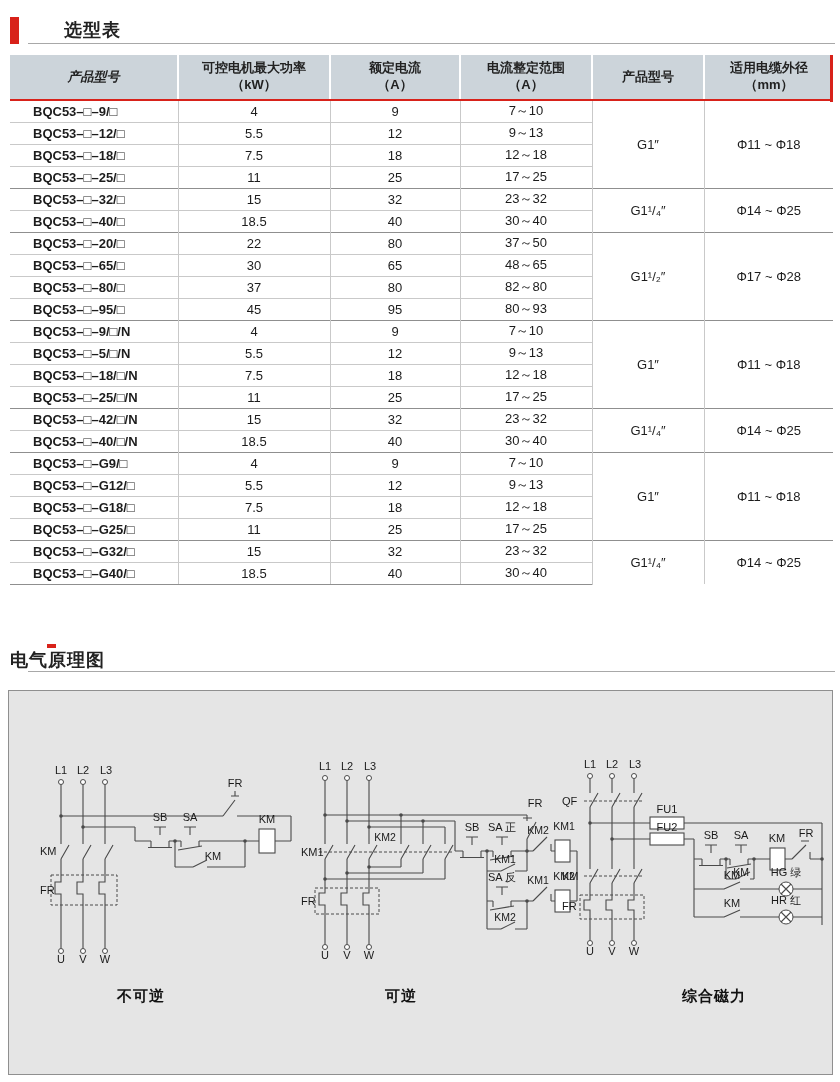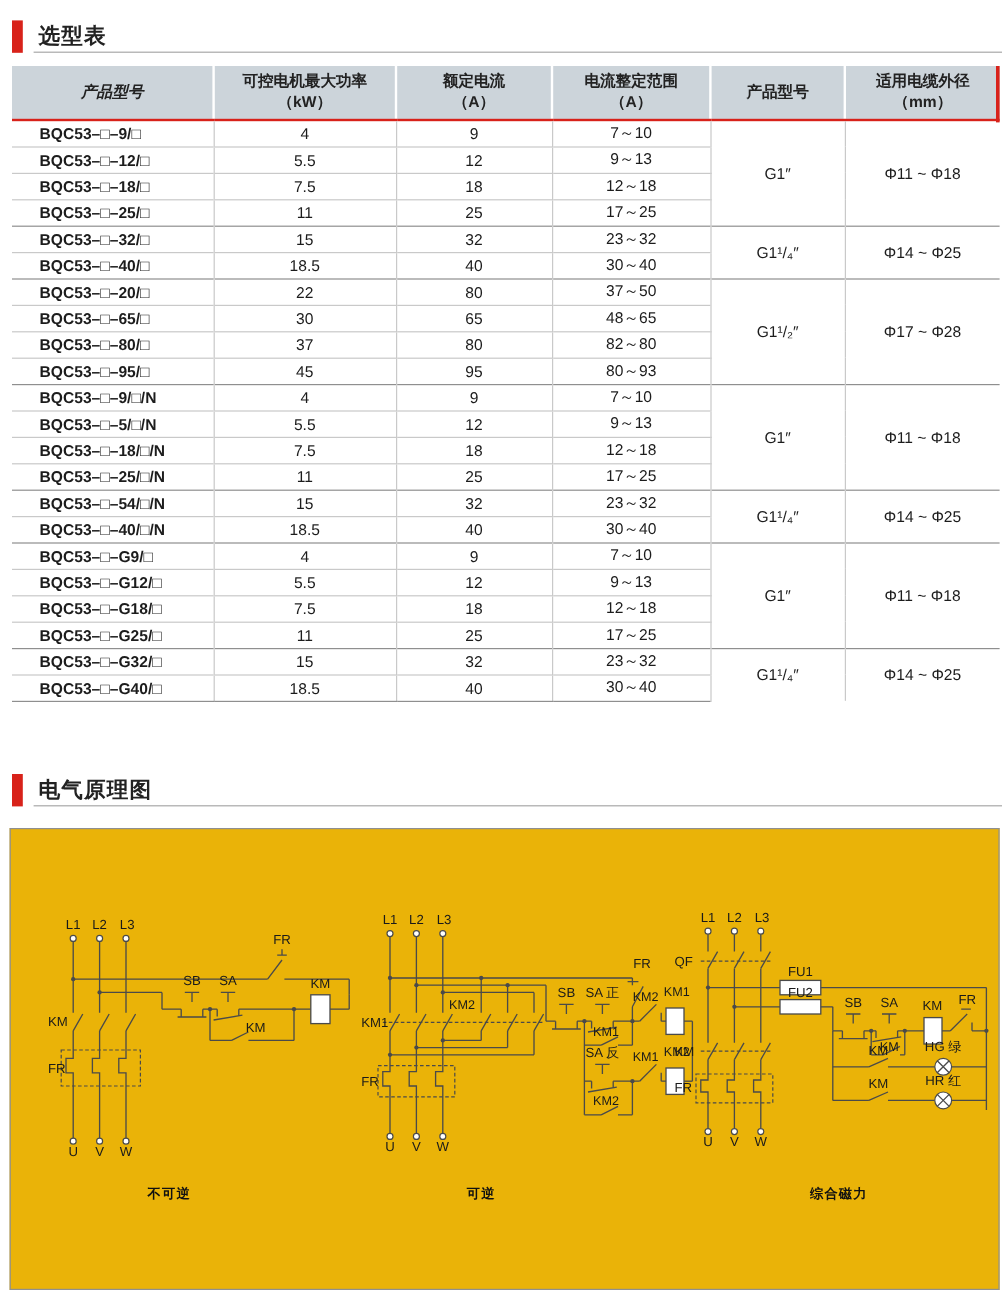--- a/index.html
+++ b/index.html
@@ -25,44 +25,44 @@
   tbody td{height:22px;font-size:13px;color:var(--ink);text-align:center;background:#fff;
            border-left:1px solid var(--bline);border-right:1px solid var(--bline);
            border-top:1px solid var(--bline);padding:0;white-space:nowrap;}
   tbody td:first-child{border-left:none;}
   tbody td:last-child{border-right:none;}
   tbody tr.group-start td{border-top:1px solid var(--bdark);}
   tbody tr:last-child td{border-bottom:1px solid var(--bdark);}
   td.col-model{text-align:left;padding-left:23px;font-weight:bold;}
 
   
-  .panel{position:absolute;left:8px;top:690px;width:825px;height:385px;border:1px solid var(--bdark);background:#eab308;}
+  .panel{position:absolute;left:8px;top:690px;width:825px;height:385px;border:1px solid var(--bdark);background:#e5e5e5;}
   .panel svg{position:absolute;overflow:visible;}
   #svg-d1{left:30px;top:72px;}
   #svg-d2{left:292px;top:68px;}
   #svg-d3{left:545px;top:66px;}
-  .caption{position:absolute;top:296px;transform:translateX(-50%);font-size:11px;font-weight:bold;color:#111;letter-spacing:1px;white-space:nowrap;}
-  #cap-1{left:132px;} #cap-2{left:392px;} #cap-3{left:690px;}
+  .caption{position:absolute;top:296px;transform:translateX(-50%);font-size:15px;font-weight:bold;color:#111;letter-spacing:1px;white-space:nowrap;}
+  #cap-1{left:132px;} #cap-2{left:392px;} #cap-3{left:705px;}
 
   
   .w{fill:none;stroke:var(--wire);stroke-width:1.1px;}
   .wd{fill:none;stroke:var(--wire);stroke-width:1px;stroke-dasharray:3 2;}
   .t{font-size:11px;fill:#1a1a1a;font-family:"Liberation Sans","DejaVu Sans",sans-serif;}
   .ts{font-size:10.5px;fill:#1a1a1a;font-family:"Liberation Sans","DejaVu Sans",sans-serif;}
   .tm{text-anchor:middle;}
   .term{fill:#fff;stroke:var(--wire);stroke-width:1px;}
   .dot{fill:var(--wire);stroke:none;}
   .coil{fill:#fff;stroke:var(--wire);stroke-width:1.1px;}
 </style>
 </head>
 <body>
 
 <div class="page">
 
-  <div class="section-title" style="top:16px;">
+  <div class="section-title" style="top:16px;gap:32px;">
     <div class="title-bar"></div>
     <div class="title-text">选型表</div>
   </div>
   <div class="title-rule" style="top:43px;"></div>
 
   <div class="table-wrap">
     <div class="red-stripe"></div>
     <table>
       <colgroup>
         <col style="width:168px">
@@ -185,21 +185,21 @@
             <td class="col-current">18</td>
             <td class="col-range">12～18</td>
           </tr>
           <tr>
             <td class="col-model">BQC53–□–25/□/N</td>
             <td class="col-power">11</td>
             <td class="col-current">25</td>
             <td class="col-range">17～25</td>
           </tr>
           <tr class="group-start">
-            <td class="col-model">BQC53–□–54/□/N</td>
+            <td class="col-model">BQC53–□–42/□/N</td>
             <td class="col-power">15</td>
             <td class="col-current">32</td>
             <td class="col-range">23～32</td>
             <td rowspan="2" class="col-inlet">G1¹/₄″</td>
             <td rowspan="2" class="col-cable">Φ14 ~ Φ25</td>
           </tr>
           <tr>
             <td class="col-model">BQC53–□–40/□/N</td>
             <td class="col-power">18.5</td>
             <td class="col-current">40</td>
@@ -242,21 +242,21 @@
           <tr>
             <td class="col-model">BQC53–□–G40/□</td>
             <td class="col-power">18.5</td>
             <td class="col-current">40</td>
             <td class="col-range">30～40</td>
           </tr>
         </tbody>
     </table>
   </div>
 
-  <div class="section-title" style="top:644px;">
+  <div class="section-title" style="top:644px;flex-direction:column;">
     <div class="title-bar"></div>
     <div class="title-text">电气原理图</div>
   </div>
   <div class="title-rule" style="top:671px;"></div>
 
   <div class="panel">
 
     <svg id="svg-d1" width="260" height="200" viewBox="0 0 260 200">
       <g>
         <circle class="term" cx="22" cy="19" r="2.5"></circle>

